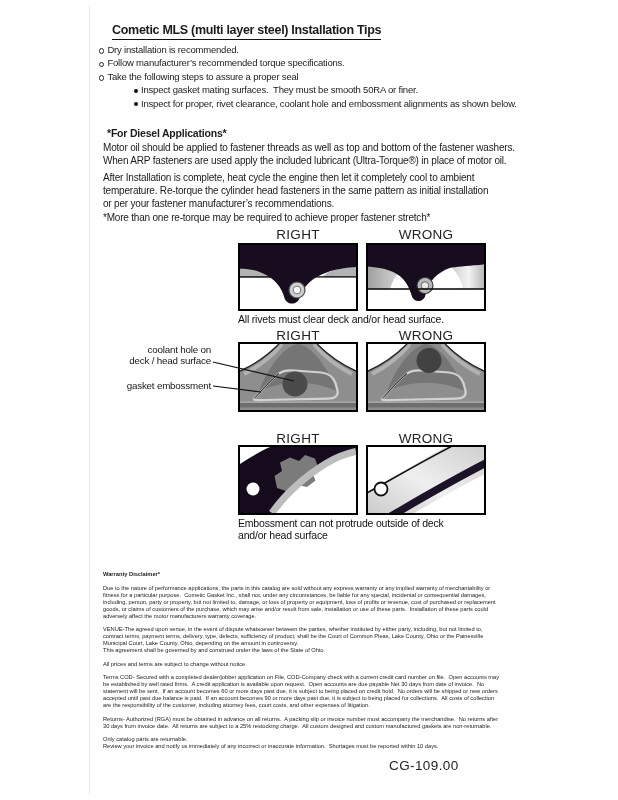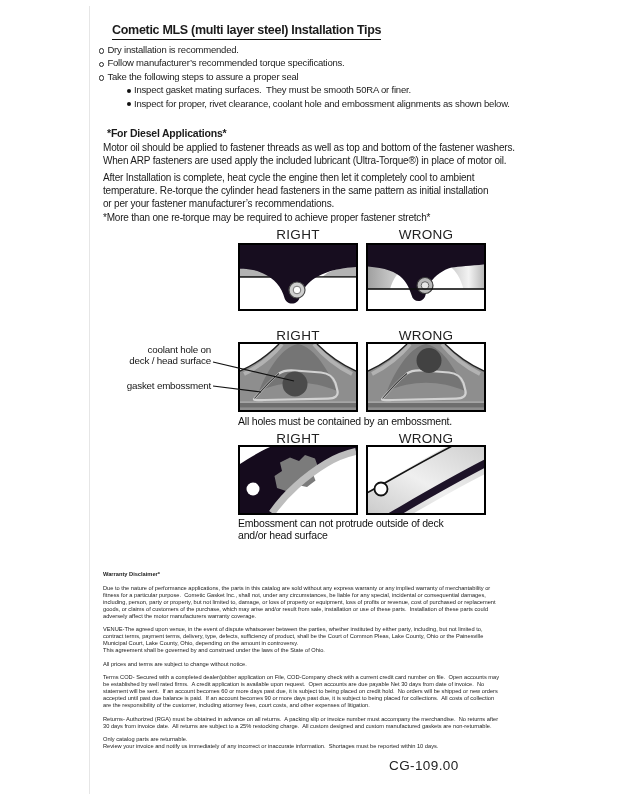--- a/index.html
+++ b/index.html
@@ -6,21 +6,21 @@
   .page{position:relative;width:618px;height:800px;background:#ffffff;overflow:hidden;
         font-family:"Liberation Sans","DejaVu Sans",sans-serif;color:#1b1b1b;}
   .abs{position:absolute;}
   .left-rule{left:89px;top:6px;width:1px;height:788px;background:#e6e6e6;}
 
   .title{left:112px;top:23px;font-size:12.5px;font-weight:bold;letter-spacing:-0.3px;
          border-bottom:1.6px solid #111;padding-bottom:2px;margin:0;white-space:pre;text-align:right;}
 
   .bullets{left:99px;top:44px;font-size:9.5px;letter-spacing:-0.2px;}
   .brow{display:flex;align-items:flex-start;height:13.4px;white-space:pre;}
-  .brow.l2{margin-left:28px;}
+  .brow.l2{margin-left:35px;}
   .mk{display:inline-block;flex:0 0 auto;margin-top:4.4px;margin-right:3px;}
   .mk.o{width:3.4px;height:3.4px;border:1px solid #2a2a2a;border-radius:50%;}
   .mk.f{width:4px;height:4px;background:#111;border-radius:50%;}
 
   .diesel-h{left:95px;top:115px;font-size:10.5px;font-weight:bold;letter-spacing:-0.2px;margin:12px;white-space:pre;}
   .para{font-size:10px;line-height:13px;letter-spacing:-0.2px;white-space:pre;margin:8px;}
   .p1{left:95px;top:133px;} .p2{left:95px;top:163px;} .p3{left:95px;top:203px;}
 
   .rw-label{width:120px;text-align:center;font-size:13.5px;font-weight:normal;letter-spacing:0.3px;color:#222;white-space:pre;}
   .img{width:120px;border:2px solid #000;box-sizing:border-box;background:#fff;}
@@ -107,20 +107,21 @@
       </defs>
       <rect width="116" height="64" fill="#ffffff"></rect>
       <path d="M0,20.5 L36,22.5 C30,27 25,34 22,44 L0,44 Z" fill="url(#r1gl)"></path>
       <path d="M116,19.5 L82,21.5 C88,26 92.5,33 95.5,44 L116,44 Z" fill="url(#r1gr)"></path>
       <path d="M0,0 H116 V19.5 C103,20.5 91,21.5 83.5,22.5 C75,25 67.5,30 62,38 C59.5,42.5 58.5,46.5 57.5,50 C56.5,54 53.5,56 50.5,56 C47,56 44.5,54 43.5,50 C41.5,44 39.5,39 34.5,33.5 C28,26.5 17,23 0,21.5 Z" fill="#170d1f"></path>
       <circle cx="57" cy="40.5" r="8" fill="#b9b9b9" stroke="#3a3a3a" stroke-width="1.2"></circle>
       <circle cx="57" cy="40.5" r="3.8" fill="#e6e6e6" stroke="#666666" stroke-width="1"></circle>
       <rect x="0" y="43.2" width="116" height="1.6" fill="#111111"></rect>
     </svg>
   </div>
+  <div class="abs caption" style="left:238px;top:313px;">All rivets must clear deck and/or head surface.</div>
 
   <div class="abs rw-label" style="left:238px;top:328px;">RIGHT</div>
   <div class="abs rw-label" style="left:366px;top:328px;">WRONG</div>
 
   <div class="abs side-lbl" style="top:344px;">coolant hole on
 deck / head surface</div>
   <div class="abs side-lbl" style="top:380px;">gasket embossment</div>
 
   <div class="abs img h70" style="left:238px;top:342px;">
     <svg viewBox="0 0 116 66" width="116" height="66">
@@ -149,21 +150,20 @@
       <path d="M116,0 H77 C87,10 100,20 116,27 Z" fill="#ffffff"></path>
       <path d="M39,0 C29,10 16,20 0,27" stroke="#222222" stroke-width="1.4" fill="none"></path>
       <path d="M77,0 C87,10 100,20 116,27" stroke="#222222" stroke-width="1.4" fill="none"></path>
       <rect y="57.5" width="116" height="1.2" fill="#b0b0b0"></rect>
       <rect y="59" width="116" height="4.4" fill="#6e6e6e"></rect>
       <path d="M14.5,54.5 C21,47 31,36 39,29.5 C43,26.5 49,26 55,26.5 L81,28.5 C89,29.5 93.5,33 95.5,39 L97.5,47 C98.5,52 95,54.5 88,54.7 L24,56 C16.5,56.2 12.5,56.5 14.5,54.5 Z" fill="none" stroke="#d2d2d2" stroke-width="2.2"></path>
       <path d="M14.5,54.5 C21,47 31,36 39,29.5" stroke="#3c3c3c" stroke-width="1.1" fill="none"></path>
       <circle cx="61" cy="16.5" r="12.5" fill="#424242"></circle>
     </svg>
   </div>
-  <div class="abs caption" style="left:238px;top:415px;">All holes must be contained by an embossment.</div>
 
   <svg class="abs leader-svg" viewBox="0 0 190 70">
     <line x1="93" y1="22" x2="174" y2="41" stroke="#111111" stroke-width="1.1"></line>
     <line x1="93" y1="46" x2="141" y2="52" stroke="#111111" stroke-width="1.1"></line>
   </svg>
 
   <div class="abs rw-label" style="left:238px;top:431px;">RIGHT</div>
   <div class="abs rw-label" style="left:366px;top:431px;">WRONG</div>
 
   <div class="abs img h70" style="left:238px;top:445px;">

